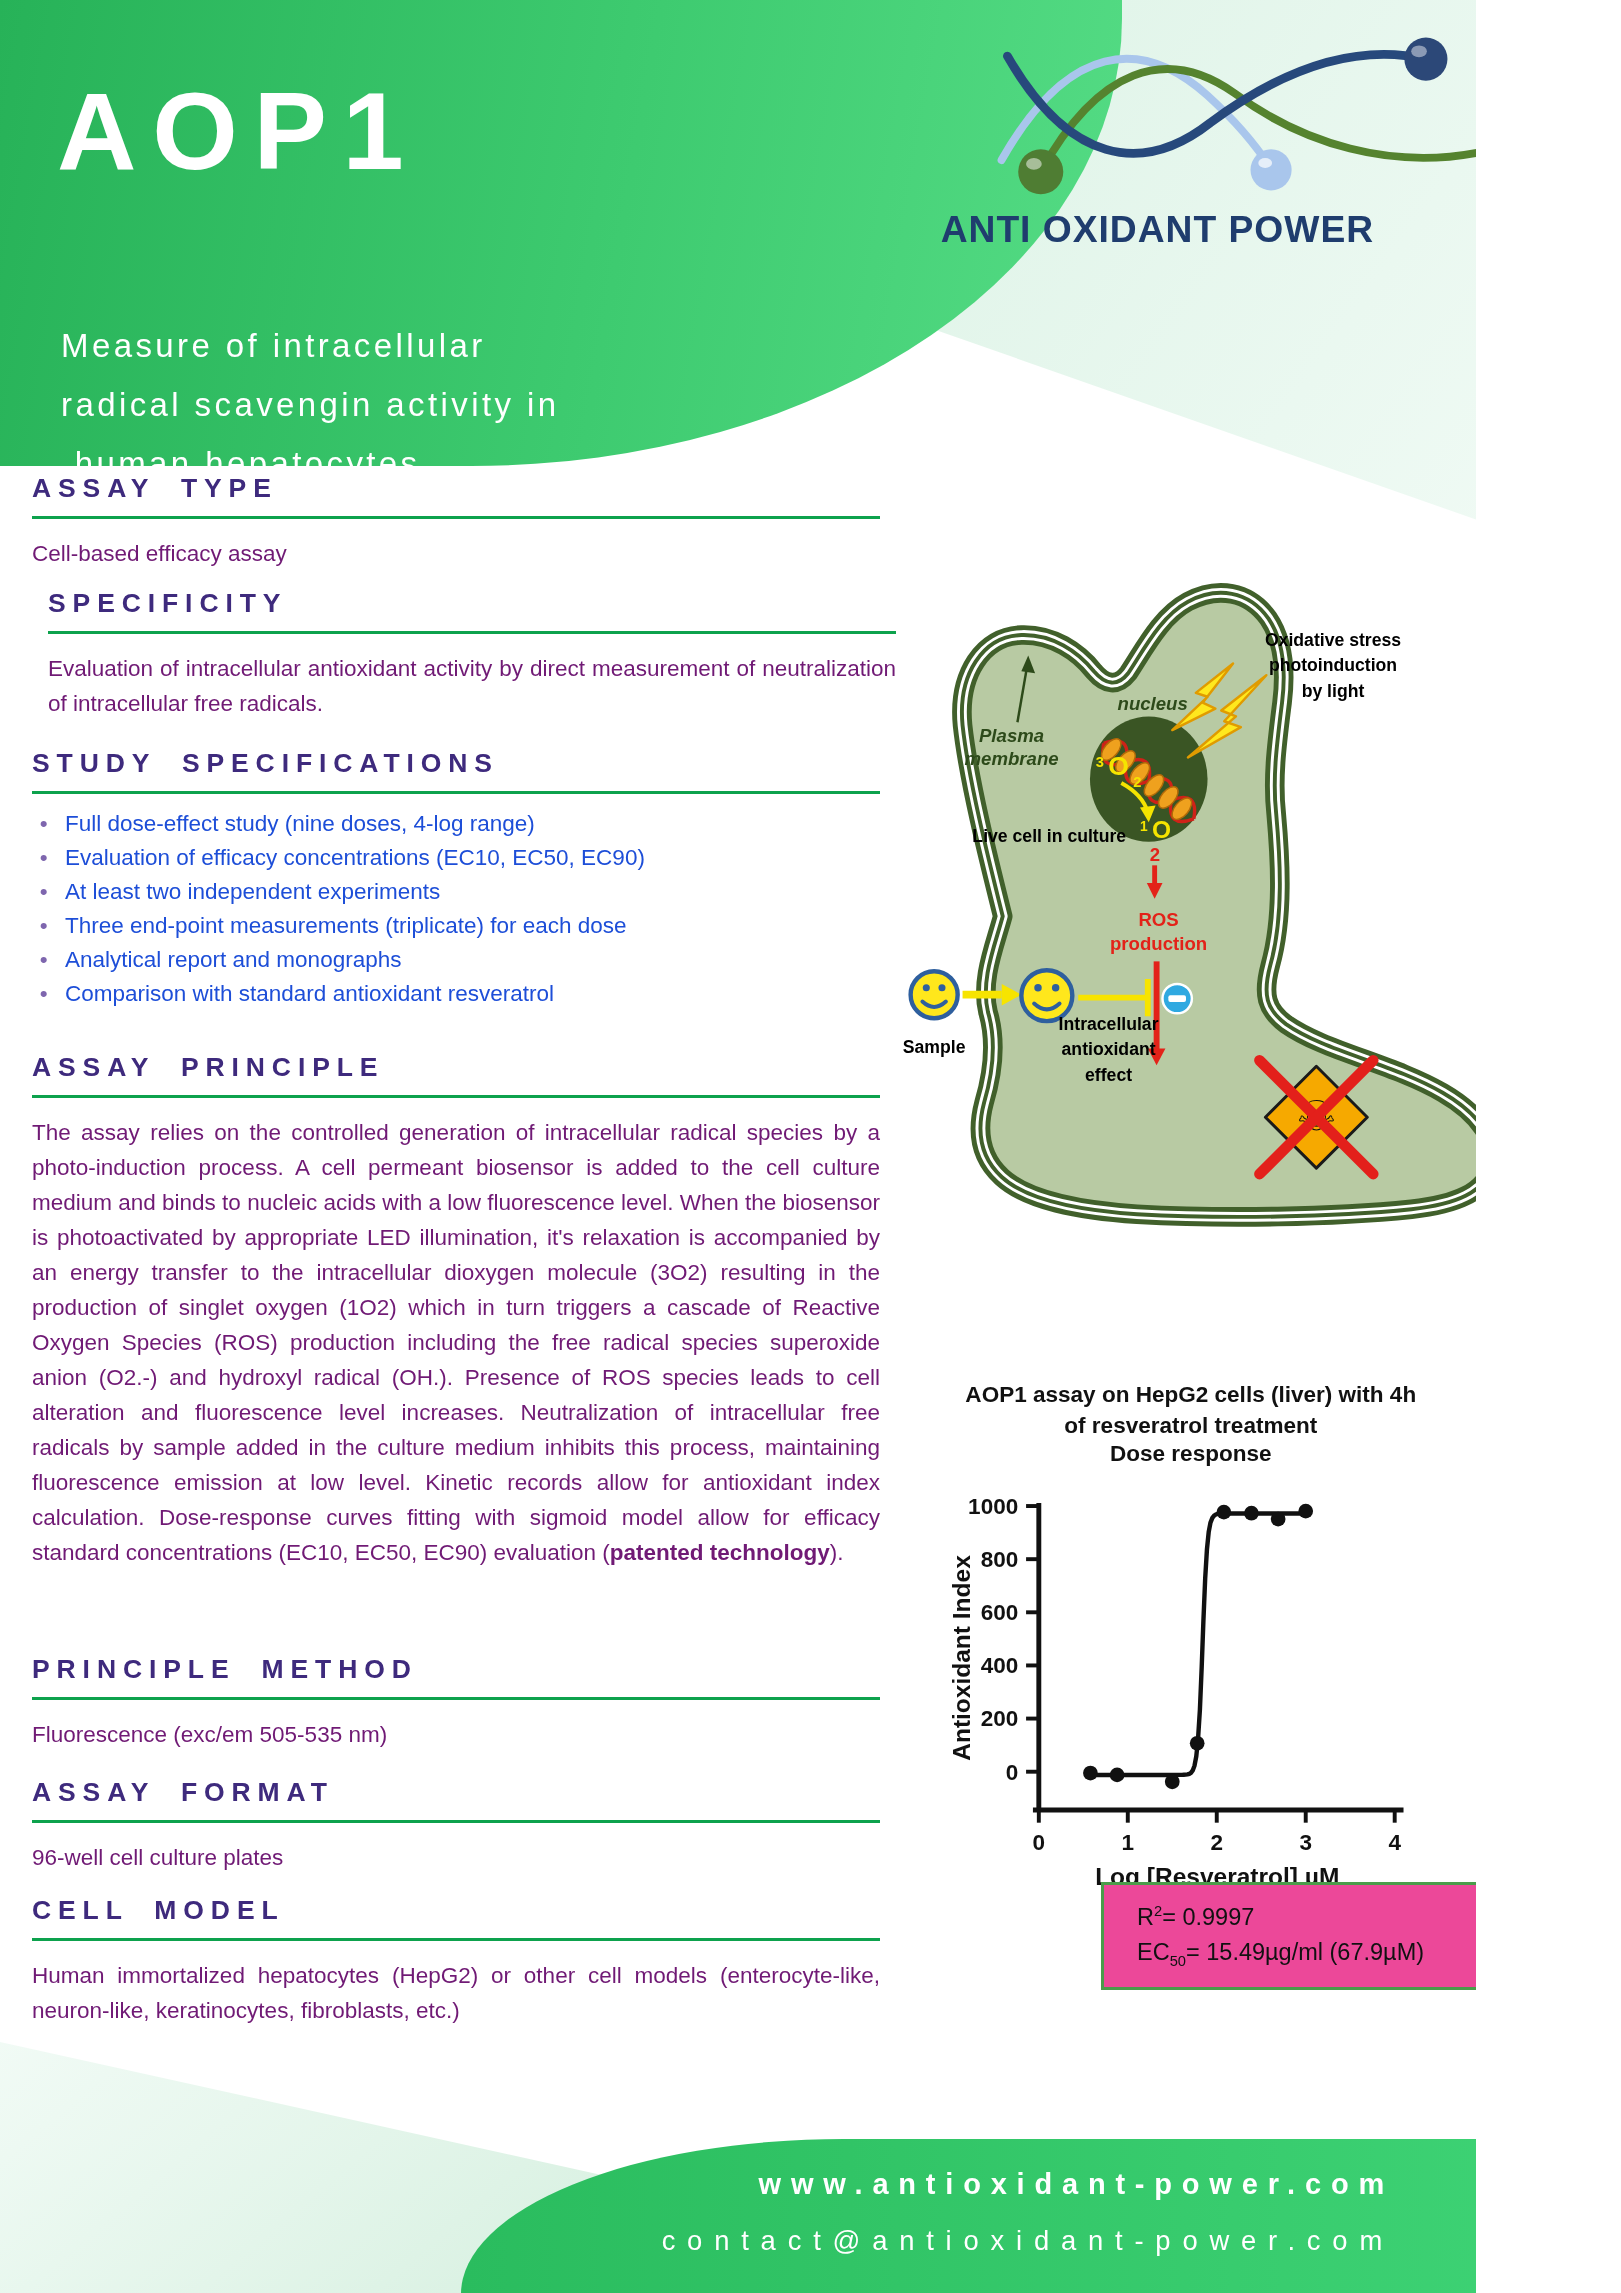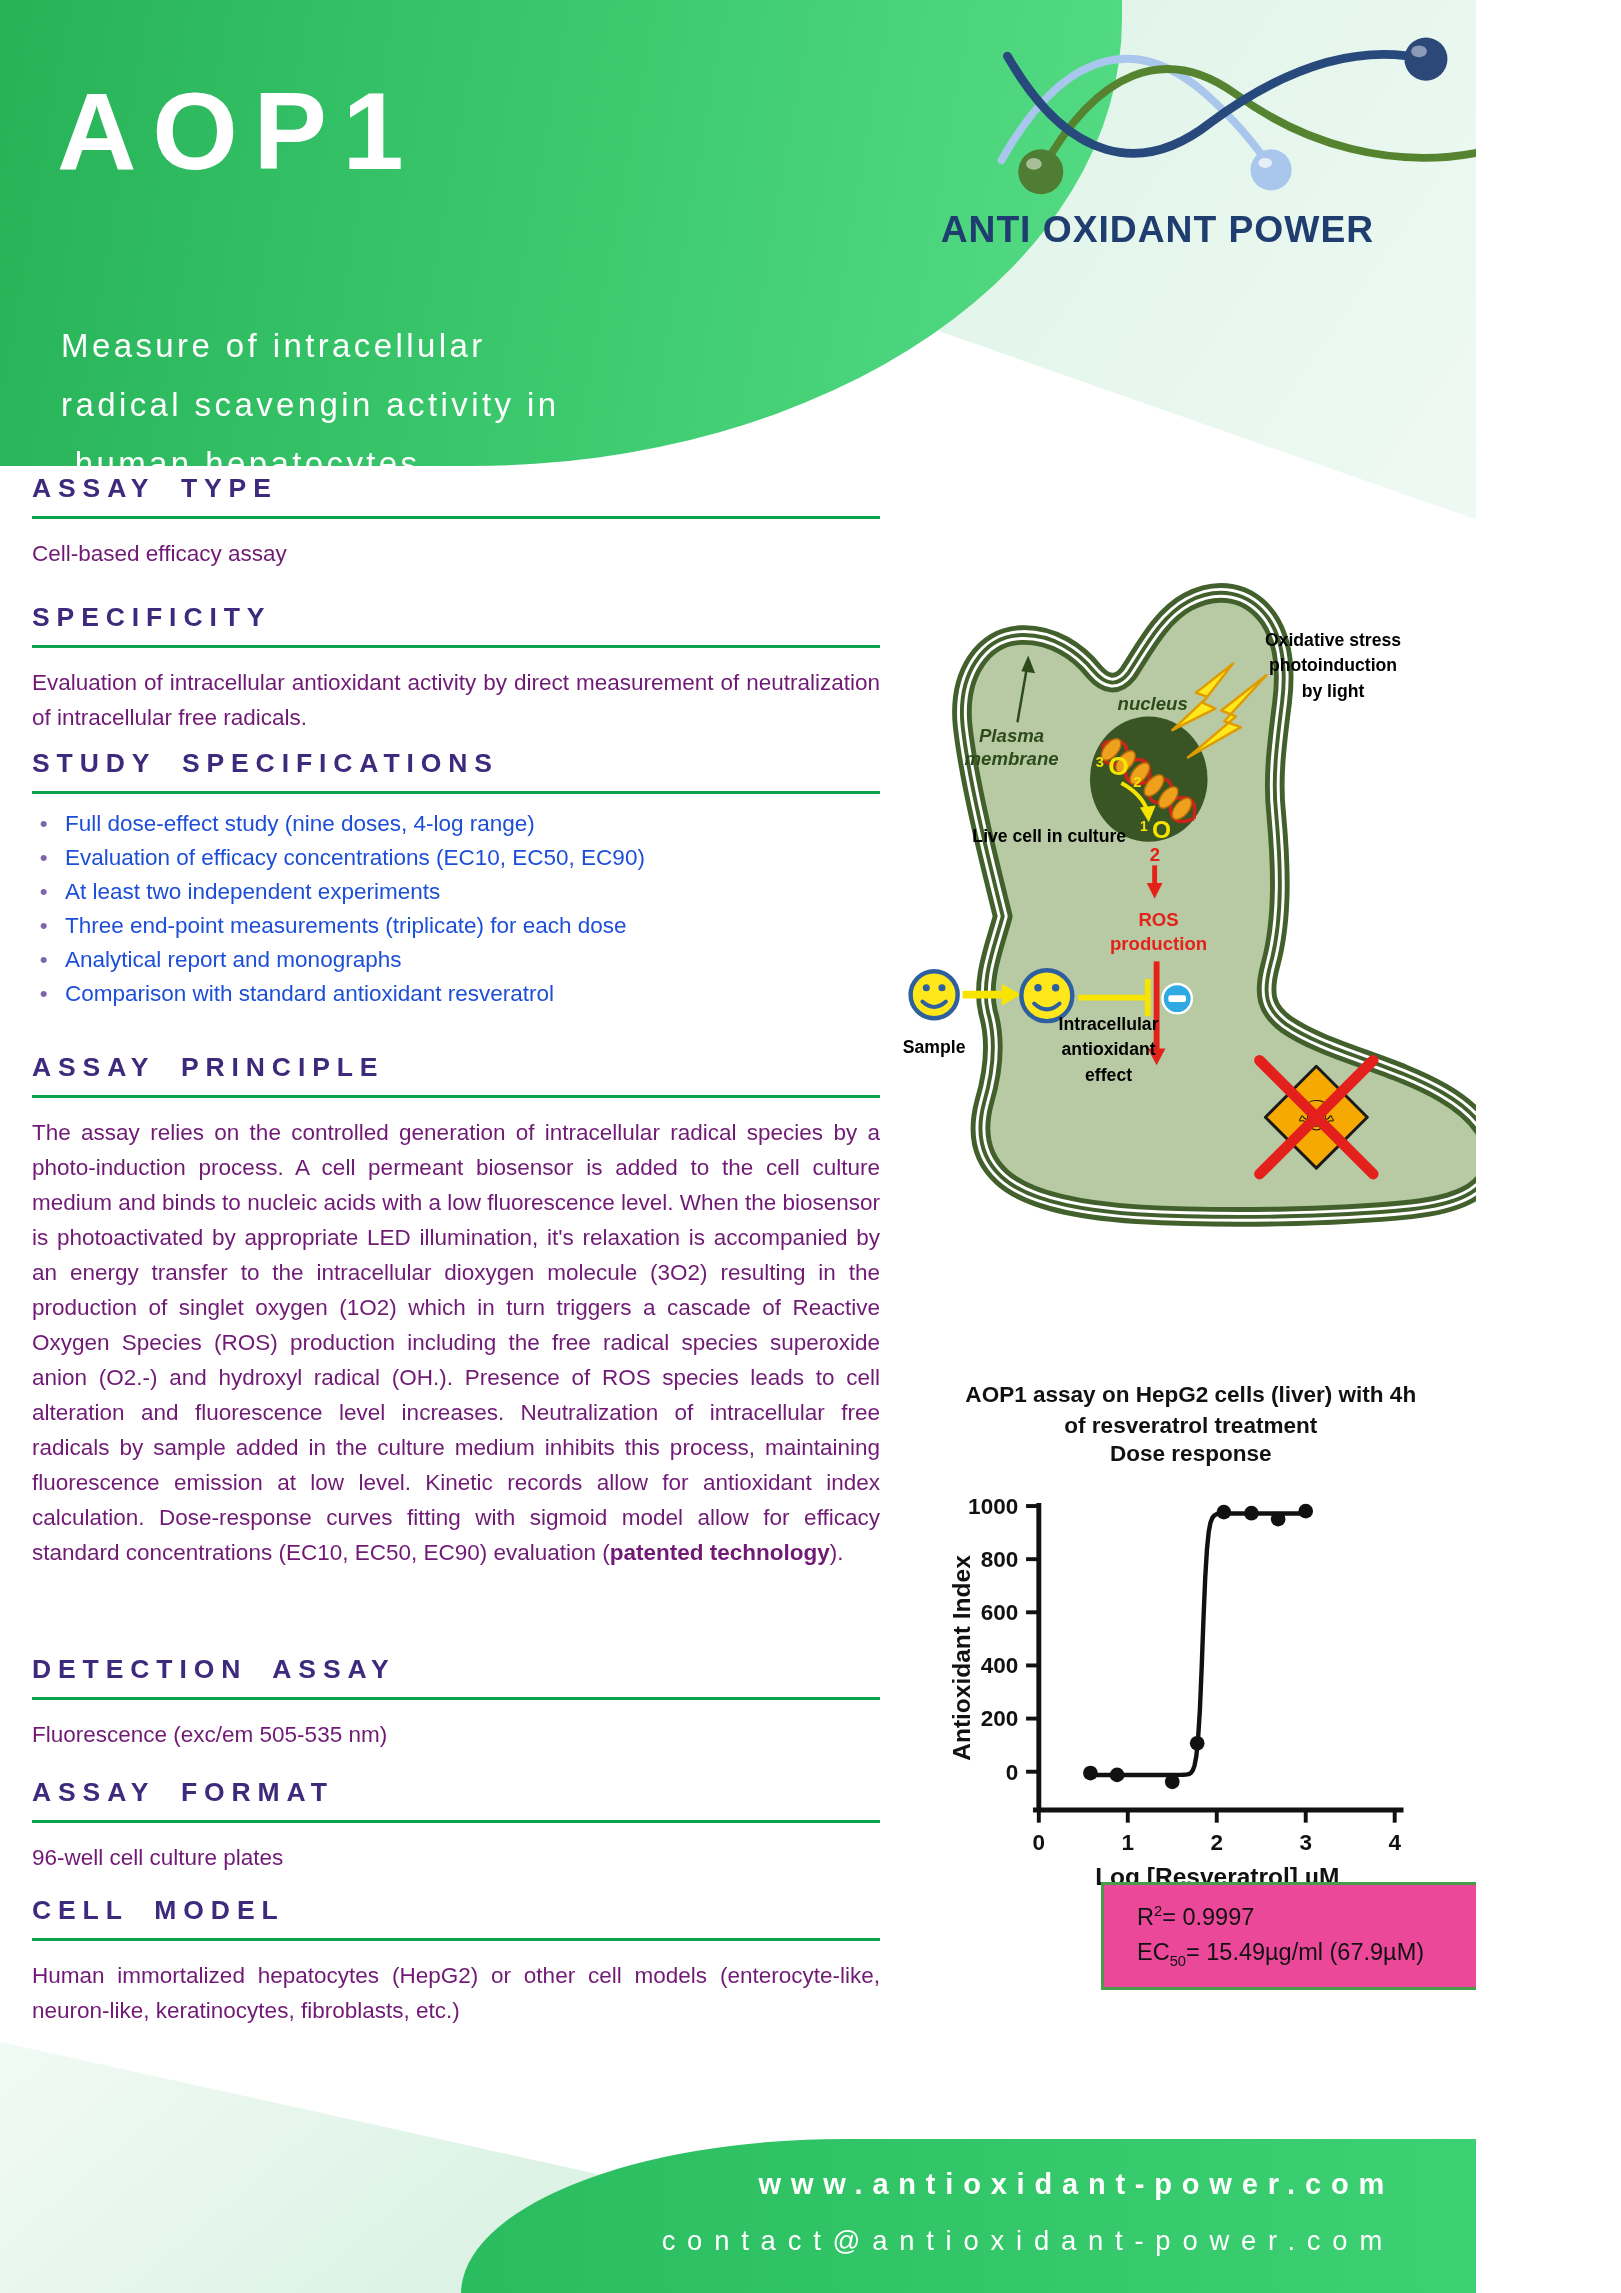--- a/index.html
+++ b/index.html
@@ -23,21 +23,21 @@
     font-family:"Liberation Sans",sans-serif;}
   
   .sec{position:absolute;left:32px;width:848px;}
   .sec h2{margin:0;font-size:26.5px;font-weight:bold;letter-spacing:6.9px;word-spacing:11.8px;color:#3e2a7d;}
   .rule{height:2.9px;background:#0da24d;margin-top:11.8px;}
   .sec .body{margin-top:17.6px;font-size:22.5px;color:#701a75;line-height:35px;}
   .just{text-align:justify;}
   ul.specs{list-style:none;margin:13.7px 0 0 0;padding:0;}
   ul.specs li{position:relative;padding-left:33px;font-size:22.5px;color:#1d4ed8;line-height:34px;}
   ul.specs li::before{content:"\2022";position:absolute;left:7.8px;color:#7e66ae;}
-  #sec-assay-type{top:473px;} #sec-specificity{top:602px;} #sec-study{top:748px;}
+  #sec-assay-type{top:473px;} #sec-specificity{top:588px;margin-left:16px;} #sec-study{top:748px;}
   #sec-principle{top:1052px;} #sec-detection{top:1654px;} #sec-format{top:1777px;}
   #sec-cellmodel{top:1895px;}
   .bold-p{font-weight:bold;}
   
   #cell-diagram{position:absolute;left:843px;top:534px;}
   .dlab{font-family:"Liberation Sans",sans-serif;font-weight:bold;font-size:18px;fill:#000;}
   .dlab-g{font-family:"Liberation Sans",sans-serif;font-weight:bold;font-style:italic;
     font-size:19px;fill:#2d4a1a;}
   .dlab-red{font-family:"Liberation Sans",sans-serif;font-weight:bold;font-size:19px;fill:#e32219;}
   .ytxt{font-family:"Liberation Sans",sans-serif;font-weight:bold;fill:#f5e400;}
@@ -122,21 +122,21 @@
     </ul>
   </div>
 
   <div class="sec" id="sec-principle">
     <h2>ASSAY PRINCIPLE</h2>
     <div class="rule"></div>
     <div class="body just"><span>The assay relies on the controlled generation of intracellular radical species by a photo-induction process. A cell permeant biosensor is added to the cell culture medium and binds to nucleic acids with a low fluorescence level. When the biosensor is photoactivated by appropriate LED illumination, it's relaxation is accompanied by an energy transfer to the intracellular dioxygen molecule (3O2) resulting in the production of singlet oxygen (1O2) which in turn triggers a cascade of Reactive Oxygen Species (ROS) production including the free radical species superoxide anion (O2.-) and hydroxyl radical (OH.). Presence of ROS species leads to cell alteration and fluorescence level increases. Neutralization of intracellular free radicals by sample added in the culture medium inhibits this process, maintaining fluorescence emission at low level. Kinetic records allow for antioxidant index calculation. Dose-response curves fitting with sigmoid model allow for efficacy standard concentrations (EC10, EC50, EC90) evaluation (</span><span class="bold-p">patented technology</span><span>).</span></div>
   </div>
 
   <div class="sec" id="sec-detection">
-    <h2>DETECTION ASSAY</h2>
+    <h2>PRINCIPLE METHOD</h2>
     <div class="rule"></div>
     <div class="body">Fluorescence (exc/em 505-535 nm)</div>
   </div>
 
   <div class="sec" id="sec-format">
     <h2>ASSAY FORMAT</h2>
     <div class="rule"></div>
     <div class="body">96-well cell culture plates</div>
   </div>
 

